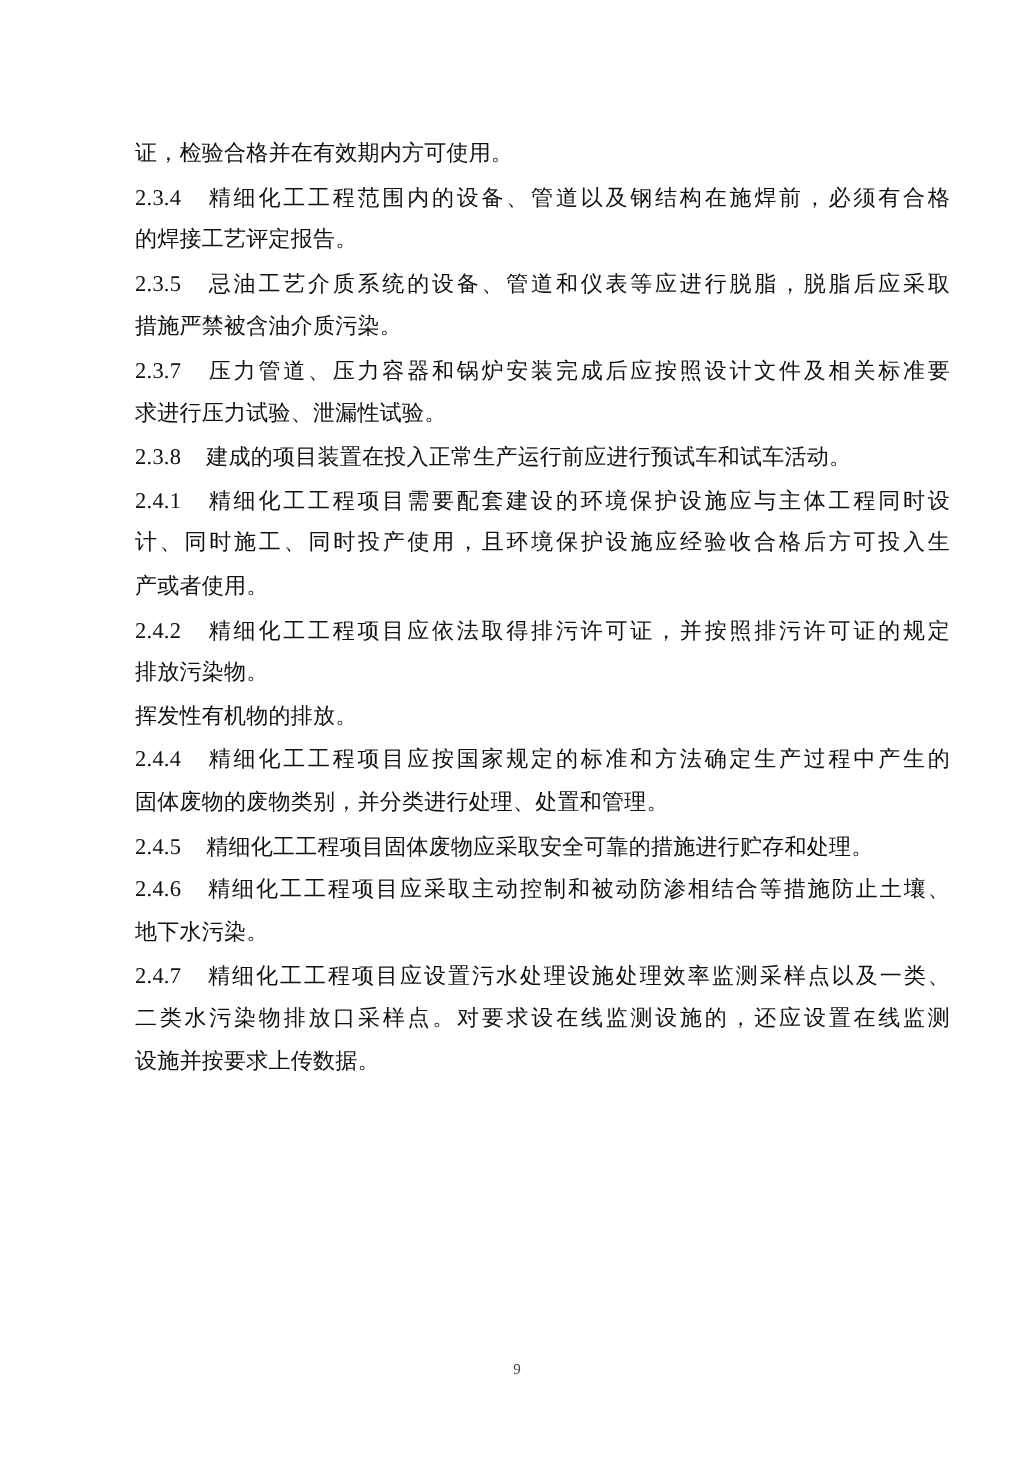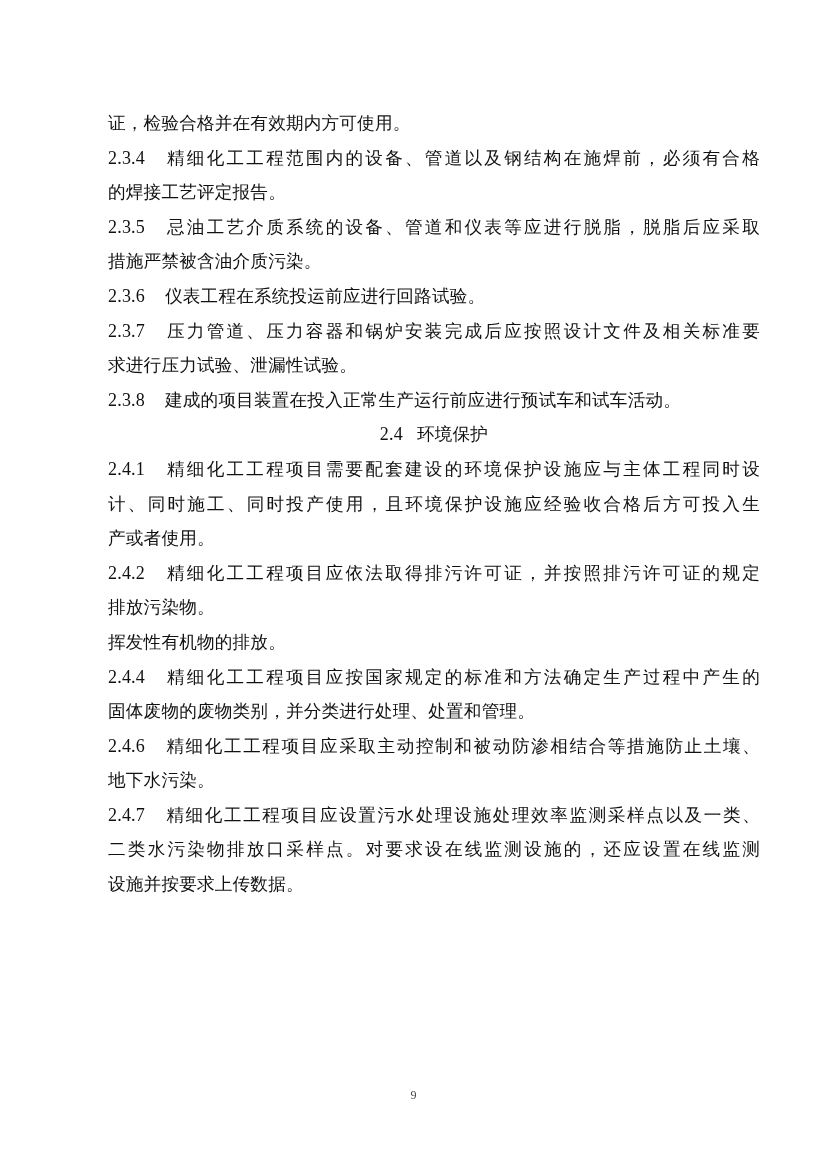--- a/index.html
+++ b/index.html
@@ -18,37 +18,34 @@
 </head>
 <body>
 
 <div class="page">
   <div id="block1">
       <div class="line"><span>证，检验合格并在有效期内方可使用。</span></div>
       <div class="line justify"><span class="num">2.3.4</span><span>精细化工工程范围内的设备、管道以及钢结构在施焊前，必须有合格</span></div>
       <div class="line"><span>的焊接工艺评定报告。</span></div>
       <div class="line justify"><span class="num">2.3.5</span><span>忌油工艺介质系统的设备、管道和仪表等应进行脱脂，脱脂后应采取</span></div>
       <div class="line"><span>措施严禁被含油介质污染。</span></div>
-      <div class="line"><span class="num">2.3.6</span><span>仪表工程在系统投运前应进行回路试验。</span></div>
       <div class="line justify"><span class="num">2.3.7</span><span>压力管道、压力容器和锅炉安装完成后应按照设计文件及相关标准要</span></div>
       <div class="line"><span>求进行压力试验、泄漏性试验。</span></div>
       <div class="line"><span class="num">2.3.8</span><span>建成的项目装置在投入正常生产运行前应进行预试车和试车活动。</span></div>
     </div>
-  <div class="line heading">
-    <span class="num">2.4</span><span>环境保护</span>
-  </div>
   <div id="block2">
       <div class="line justify"><span class="num">2.4.1</span><span>精细化工工程项目需要配套建设的环境保护设施应与主体工程同时设</span></div>
       <div class="line justify"><span>计、同时施工、同时投产使用，且环境保护设施应经验收合格后方可投入生</span></div>
       <div class="line"><span>产或者使用。</span></div>
       <div class="line justify"><span class="num">2.4.2</span><span>精细化工工程项目应依法取得排污许可证，并按照排污许可证的规定</span></div>
       <div class="line"><span>排放污染物。</span></div>
       <div class="line"><span>挥发性有机物的排放。</span></div>
       <div class="line justify"><span class="num">2.4.4</span><span>精细化工工程项目应按国家规定的标准和方法确定生产过程中产生的</span></div>
       <div class="line"><span>固体废物的废物类别，并分类进行处理、处置和管理。</span></div>
+      <div class="line"><span class="num">2.4.5</span><span>精细化工工程项目固体废物应采取安全可靠的措施进行贮存和处理。</span></div>
       <div class="line justify"><span class="num">2.4.6</span><span>精细化工工程项目应采取主动控制和被动防渗相结合等措施防止土壤、</span></div>
       <div class="line"><span>地下水污染。</span></div>
       <div class="line justify"><span class="num">2.4.7</span><span>精细化工工程项目应设置污水处理设施处理效率监测采样点以及一类、</span></div>
       <div class="line justify"><span>二类水污染物排放口采样点。对要求设在线监测设施的，还应设置在线监测</span></div>
       <div class="line"><span>设施并按要求上传数据。</span></div>
     </div>
 </div>
 
 <div class="pagenum">9</div>
 

